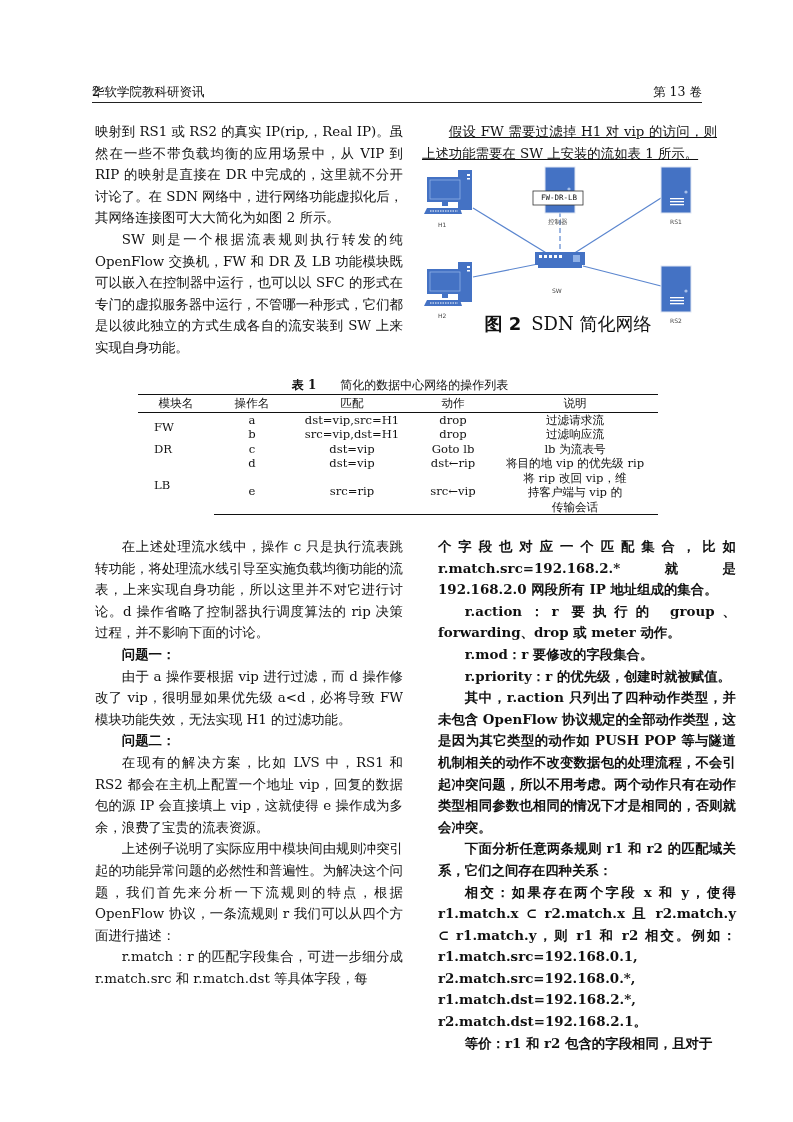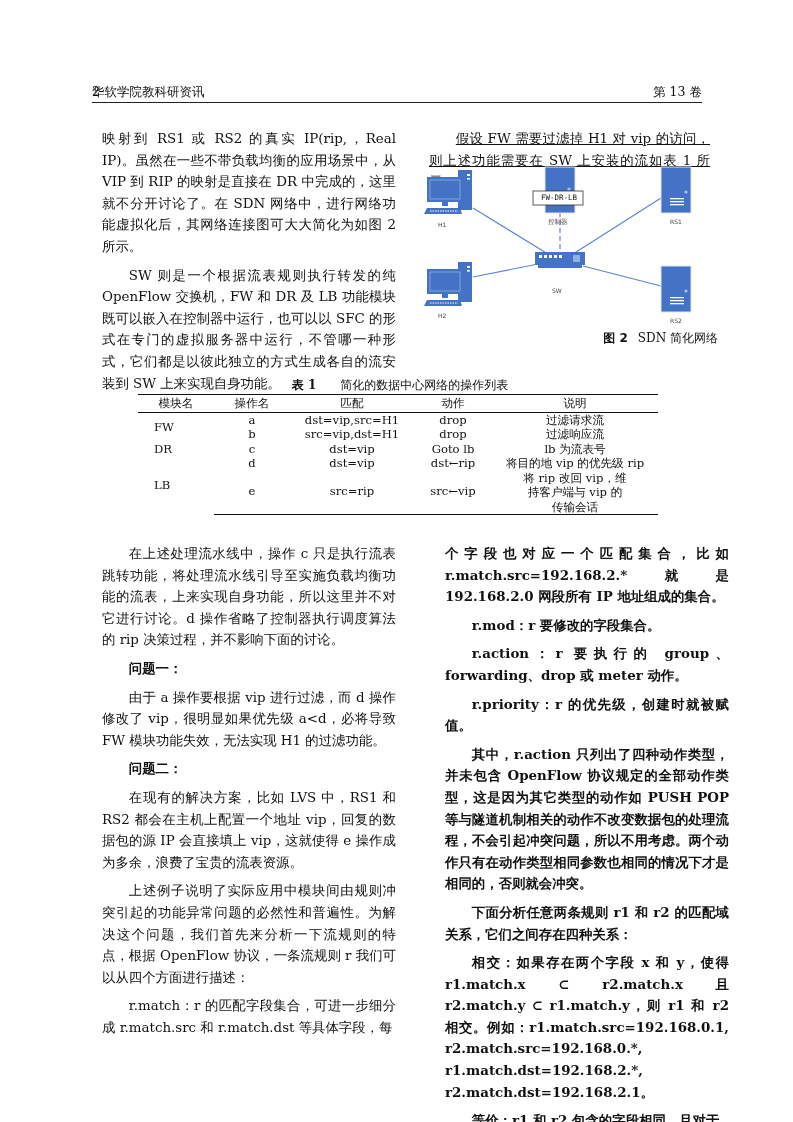--- a/index.html
+++ b/index.html
@@ -5,32 +5,32 @@
   html, body { margin: 0; padding: 0; background: #ffffff; }
   body { width: 793px; height: 1122px; position: relative; overflow: hidden;
          font-family: "DejaVu Serif", "Liberation Serif", serif; color: #111; }
   .header { position: absolute; left: 92px; top: 82px; width: 610px; height: 20px;
             border-bottom: 1.6px solid #222; font-size: 12.5px; }
   .header .pg { position: absolute; left: 0; top: 2px; }
   .header .journal { position: absolute; left: 0; right: 0; top: 2px; text-align: left; }
   .header .vol { position: absolute; right: 0; top: 2px; }
 
   .col { position: absolute; font-size: 13.4px; line-height: 21.6px; text-align: justify; }
-  .col p { margin: 7px; }
+  .col p { margin: 0; }
   .col .ind { text-indent: 2em; }
   .col .bold { font-weight: bold; text-indent: 2em; }
   #colL1 { left: 95px; top: 121px; width: 308px; }
   #colR1 { left: 422px; top: 121px; width: 295px; text-decoration: underline; }
   #colL2 { left: 95px; top: 536px; width: 308px; }
   #colR2 { left: 438px; top: 536px; width: 298px; font-weight: bold; }
 
   .figure { position: absolute; left: 418px; top: 162px; width: 300px; height: 185px; }
   .figure svg { position: absolute; left: 0; top: 0; }
-  .fig-caption { position: absolute; left: 418px; top: 330px; width: 300px; text-align: right;
-                 font-size: 12px; }
+  .fig-caption { position: absolute; left: 418px; top: 312px; width: 300px; text-align: center;
+                 font-size: 18px; }
   .fig-caption .fno { font-weight: bold; font-family: "DejaVu Sans", sans-serif; margin-right: 10px; }
 
   .tbl-title { position: absolute; left: 130px; top: 377px; width: 540px; text-align: center; font-size: 12px; }
   .tbl-title .tno { font-weight: bold; margin-right: 24px; }
   table.ops { position: absolute; left: 138px; top: 394px; width: 520px; border-collapse: collapse;
               font-size: 11.6px; line-height: 14.5px; }
   table.ops th { font-weight: normal; border-top: 1.8px solid #111; border-bottom: 1px solid #111;
                  padding: 1px 2px; text-align: center; }
   table.ops td { padding: 0 2px; text-align: center; vertical-align: middle; }
   table.ops tbody tr:last-child td { border-bottom: 1.8px solid #111; padding-bottom: 2px; }
@@ -190,20 +190,20 @@
   <p class="bold">问题一：</p>
   <p class="ind">由于 a 操作要根据 vip 进行过滤，而 d 操作修改了 vip，很明显如果优先级 a&lt;d，必将导致 FW 模块功能失效，无法实现 H1 的过滤功能。</p>
   <p class="bold">问题二：</p>
   <p class="ind">在现有的解决方案，比如 LVS 中，RS1 和 RS2 都会在主机上配置一个地址 vip，回复的数据包的源 IP 会直接填上 vip，这就使得 e 操作成为多余，浪费了宝贵的流表资源。</p>
   <p class="ind">上述例子说明了实际应用中模块间由规则冲突引起的功能异常问题的必然性和普遍性。为解决这个问题，我们首先来分析一下流规则的特点，根据 OpenFlow 协议，一条流规则 r 我们可以从四个方面进行描述：</p>
   <p class="ind">r.match：r 的匹配字段集合，可进一步细分成 r.match.src 和 r.match.dst 等具体字段，每</p>
 </div>
 
 <div class="col" id="colR2">
   <p>个字段也对应一个匹配集合，比如 r.match.src=192.168.2.*就是 192.168.2.0 网段所有 IP 地址组成的集合。</p>
+  <p class="ind">r.action：r 要执行的 group、forwarding、drop 或 meter 动作。</p>
   <p class="ind">r.mod：r 要修改的字段集合。</p>
-  <p class="ind">r.action：r 要执行的 group、forwarding、drop 或 meter 动作。</p>
   <p class="ind">r.priority：r 的优先级，创建时就被赋值。</p>
   <p class="ind">其中，r.action 只列出了四种动作类型，并未包含 OpenFlow 协议规定的全部动作类型，这是因为其它类型的动作如 PUSH POP 等与隧道机制相关的动作不改变数据包的处理流程，不会引起冲突问题，所以不用考虑。两个动作只有在动作类型相同参数也相同的情况下才是相同的，否则就会冲突。</p>
   <p class="ind">下面分析任意两条规则 r1 和 r2 的匹配域关系，它们之间存在四种关系：</p>
   <p class="ind">相交：如果存在两个字段 x 和 y，使得 r1.match.x ⊂ r2.match.x 且 r2.match.y ⊂ r1.match.y，则 r1 和 r2 相交。例如：r1.match.src=192.168.0.1, r2.match.src=192.168.0.*, r1.match.dst=192.168.2.*, r2.match.dst=192.168.2.1。</p>
   <p class="ind">等价：r1 和 r2 包含的字段相同，且对于</p>
 </div>
 
 </body></html>

